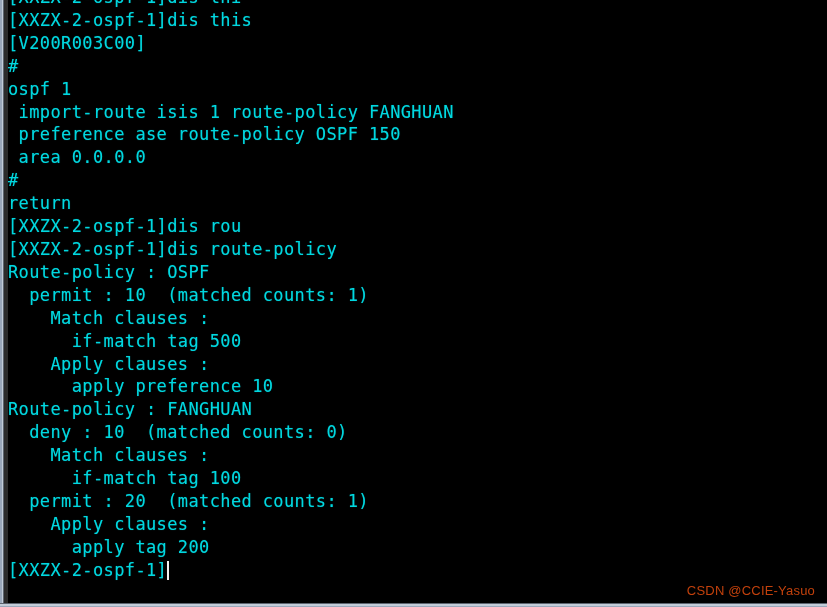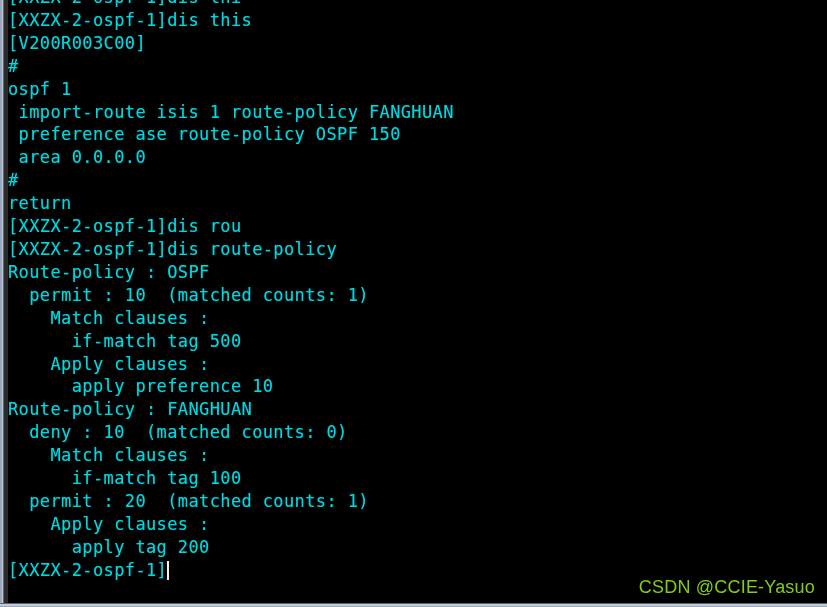--- a/index.html
+++ b/index.html
@@ -90,22 +90,22 @@
     height: 19px;
     background: #f2f2f2;
     vertical-align: -4px;
   }
 
   #watermark {
     position: absolute;
     right: 12px;
     bottom: 9px;
     font-family: "Liberation Sans", sans-serif;
-    font-size: 18px;
-    color: #84cc16;
+    font-size: 13px;
+    color: #c2410c;
     letter-spacing: 0.2px;
     white-space: pre;
     z-index: 4;
   }
 </style>
 </head>
 <body>
 
 <div id="terminal-window">
 

